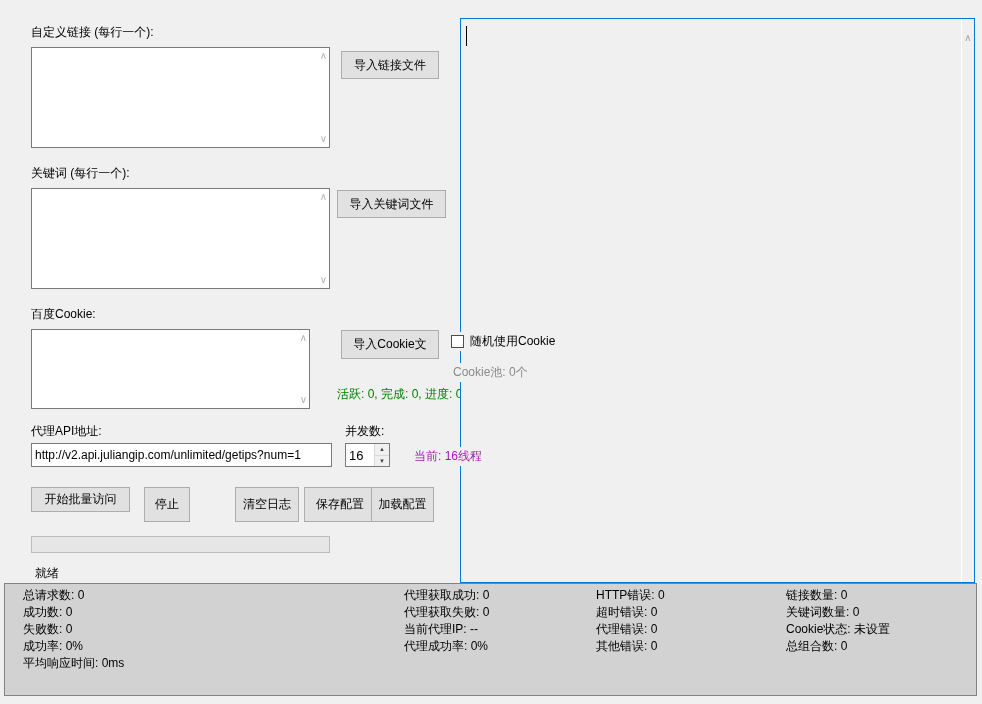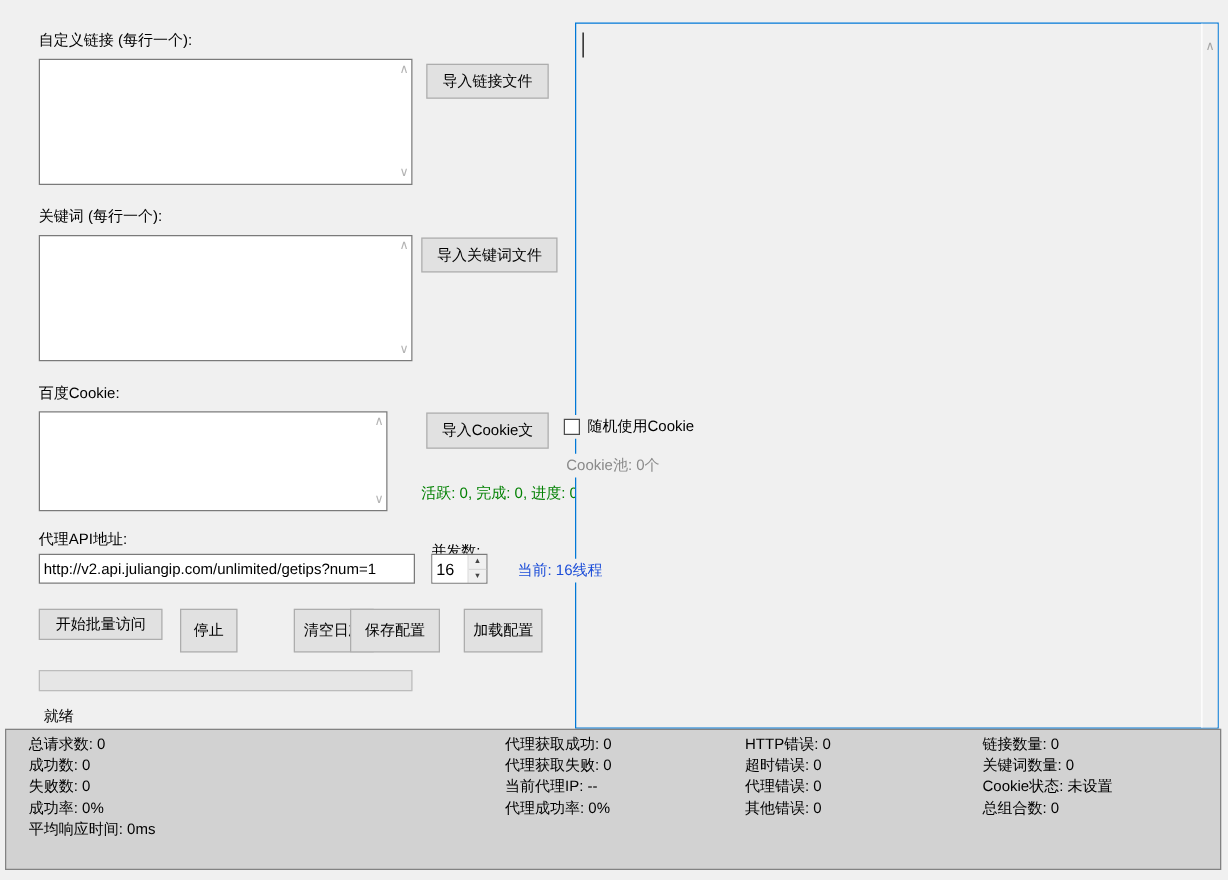--- a/index.html
+++ b/index.html
@@ -51,21 +51,21 @@
     display:flex; justify-content:center;
   }
   .log .vscroll .sc-up { position:static; margin-top:14px; color:#a6a6a6; }
 
   
   .overlay { position:absolute; z-index:2; background:#f0f0f0; white-space:nowrap; }
   .chk-row { display:flex; align-items:center; gap:6px; padding:1px 3px; }
   .chk-box { width:13px; height:13px; background:#fff; border:1px solid #4d4d4d; display:inline-block; }
   .muted { color:#8a8a8a; }
   .green { color:#008000; }
-  .blue  { color:#1d4ed8; }
+  .blue  { color:#a21caf; }
 
   
   .txt-input {
     position:absolute;
     border:1px solid #7a7a7a; background:#fff;
     font-family:"Liberation Sans", sans-serif; font-size:12px;
     padding:0 3px; outline:none;
   }
 
   
@@ -129,34 +129,34 @@
 
 <div class="overlay chk-row" style="left:448px; top:332px;">
   <span class="chk-box"></span>
   <span>随机使用Cookie</span>
 </div>
 <div class="overlay muted" style="left:450px; top:363px; padding:1px 3px;">Cookie池: 0个</div>
 <div class="lbl green" style="left:337px; top:386px;">活跃: 0, 完成: 0, 进度: 0%</div>
 
 <div class="lbl" style="left:31px; top:423px;">代理API地址:</div>
 <input class="txt-input" style="left: 31px; top: 443px; width: 301px; height: 24px;" value="http://v2.api.juliangip.com/unlimited/getips?num=1">
-<div class="lbl" style="left:345px; top:433px;">并发数:</div>
+<div class="lbl" style="left:345px; top:423px;">并发数:</div>
 <div class="spin">
   <input value="16" style="">
   <div class="spin-btns">
     <div>▲</div>
     <div>▼</div>
   </div>
 </div>
 <div class="overlay blue" style="left:411px; top:447px; padding:1px 3px;">当前: 16线程</div>
 
 <button class="btn" style="left:31px;  top:487px; width:99px; height:25px;">开始批量访问</button>
 <button class="btn" style="left:144px; top:487px; width:46px; height:35px;">停止</button>
 <button class="btn" style="left:211px; top:487px; width:64px; height:35px;margin-left:24px;">清空日志</button>
-<button class="btn" style="left:280px; top:487px; width:72px; height:35px;">保存配置</button>
+<button class="btn" style="left:304px; top:487px; width:72px; height:35px;">保存配置</button>
 <button class="btn" style="left:371px; top:487px; width:63px; height:35px;">加载配置</button>
 
 <div class="progress"></div>
 <div class="lbl" style="left:35px; top:565px;">就绪</div>
 
 <div class="log">
   <div></div>
   <div class="caret"></div>
   <div class="vscroll">
     <span class="sc-up">∧</span>

